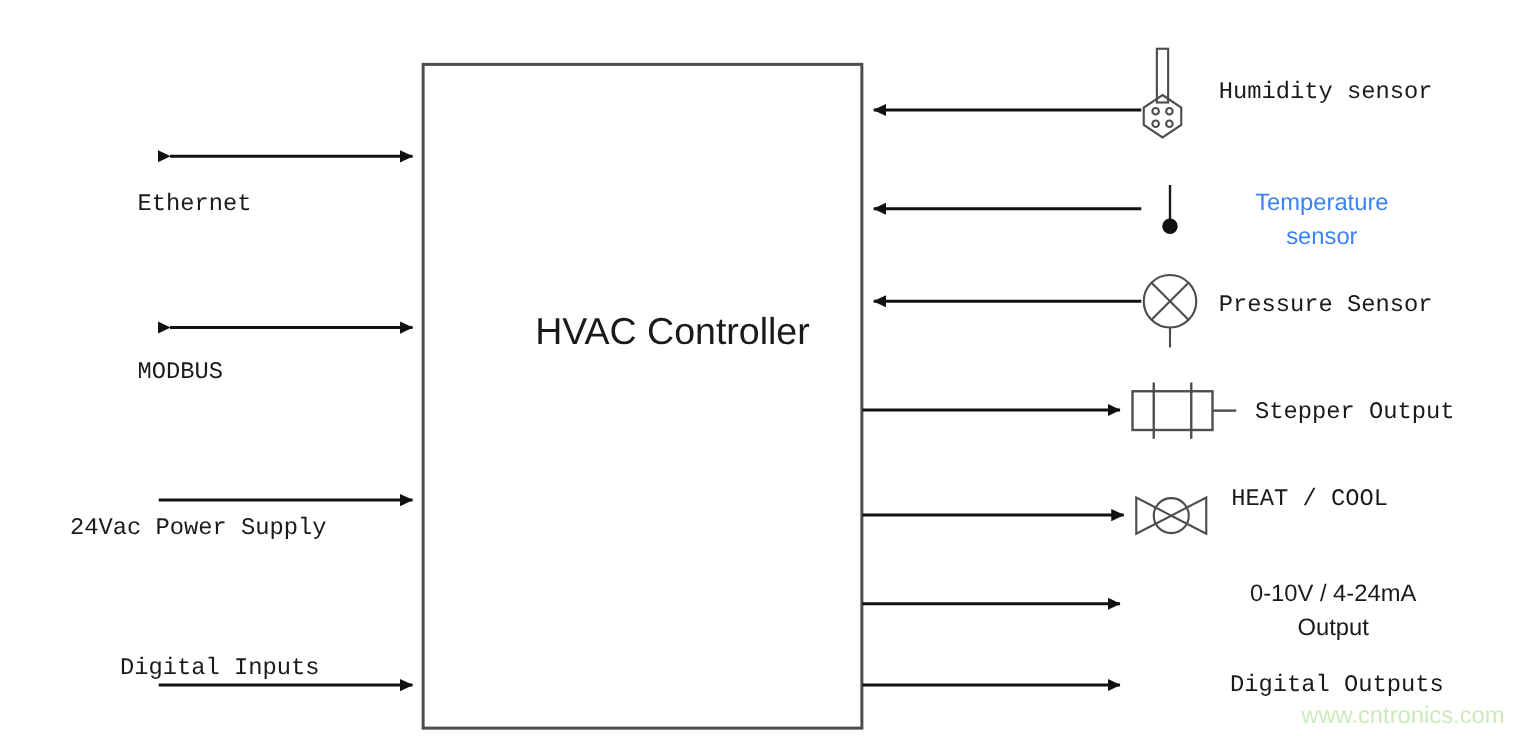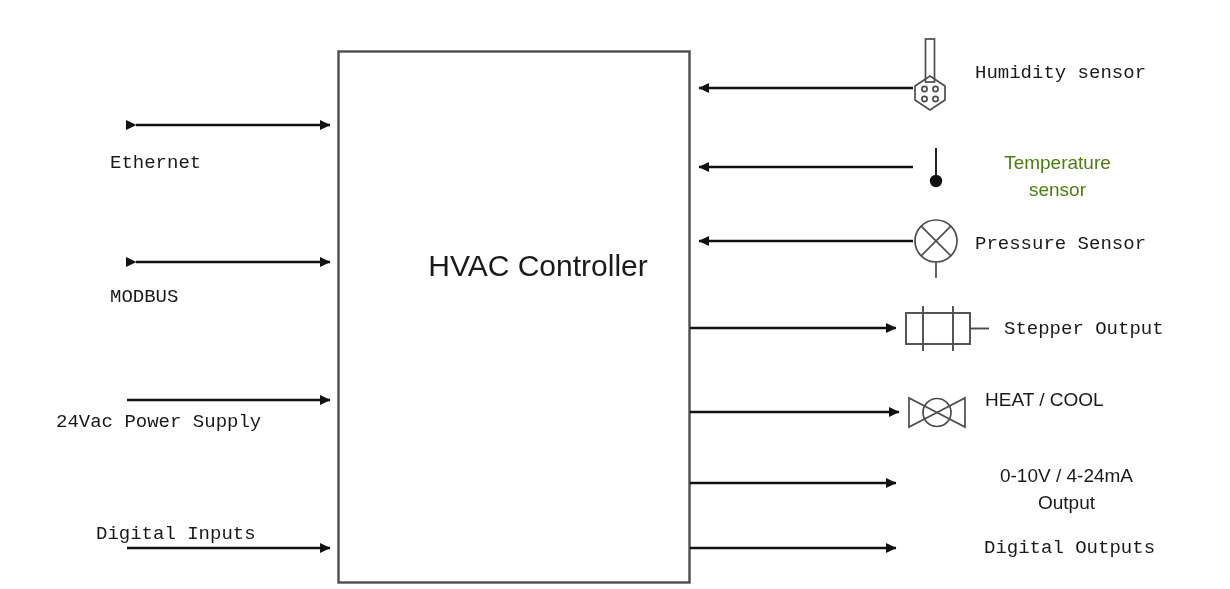--- a/index.html
+++ b/index.html
@@ -151,39 +151,40 @@
 
   <div class="lbl lbl-left" style="left:110px; top:284px;">MODBUS</div>
 
   <div class="lbl lbl-left" style="left:56px; top:409px;">24Vac Power Supply</div>
 
   <div class="lbl lbl-left" style="left:96px; top:521px;">Digital Inputs</div>
 
   <div class="lbl lbl-left" style="left:975px; top:60px;">Humidity sensor</div>
 
   <div style="position:absolute; left:975px; top:149px; width:165px; text-align:center;
-              font-size:19px; line-height:27px; color:#4d7c0f;
+              font-size:19px; line-height:27px; color:#3b82f6;
               font-family:'Liberation Sans', sans-serif;">
     <div>Temperature</div>
     <div>sensor</div>
   </div>
 
   <div class="lbl lbl-left" style="left:975px; top:231px;">Pressure Sensor</div>
 
   <div class="lbl lbl-left" style="left:1004px; top:316px;">Stepper Output</div>
 
   <div style="position:absolute; left:985px; top:386px; text-align:right;
               font-size:19px; line-height:27px; color:#1a1a1a;
-              font-family:Liberation Sans, sans-serif;">
+              font-family:Liberation Mono, monospace;">
     <div>HEAT / COOL</div>
   </div>
 
   <div style="position:absolute; left:984px; top:462px; width:165px; text-align:center;
               font-size:19px; line-height:27px; color:#1a1a1a;
               font-family:Liberation Sans, sans-serif;">
     <div>0-10V / 4-24mA</div>
     <div>Output</div>
   </div>
 
   <div class="lbl lbl-left" style="left:984px; top:535px;">Digital Outputs</div>
 
+  <div id="watermark">www.cntronics.com</div>
 
 </div>
 
 </body></html>

